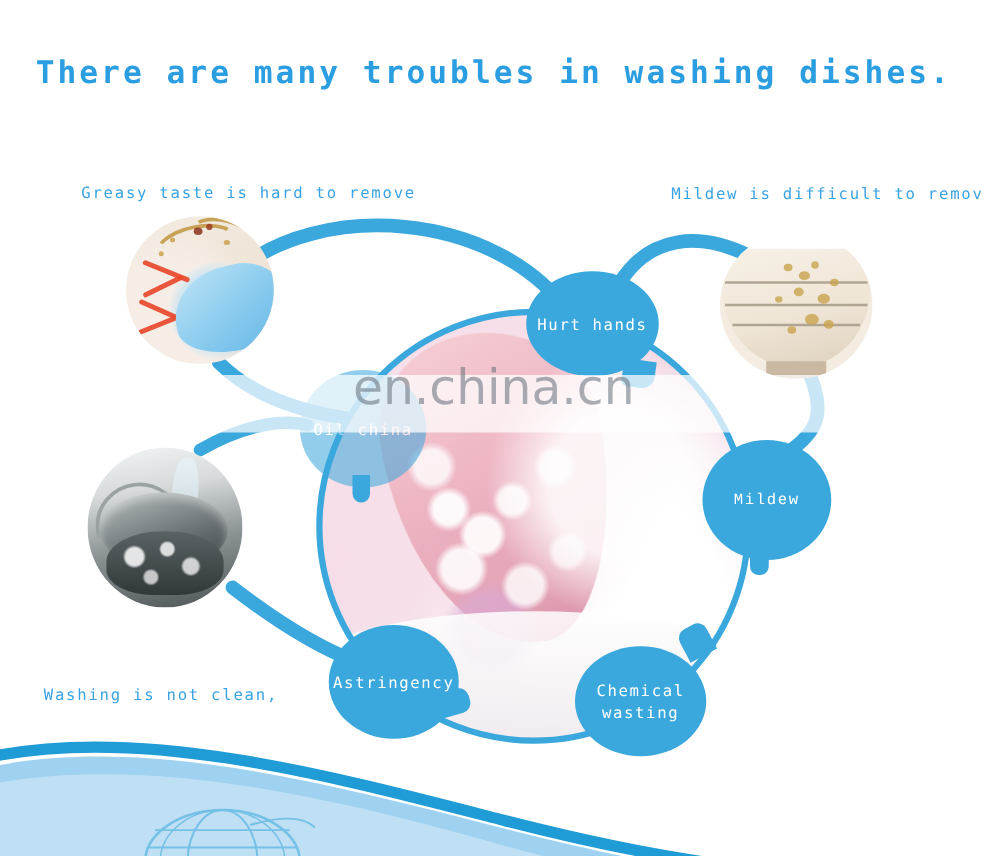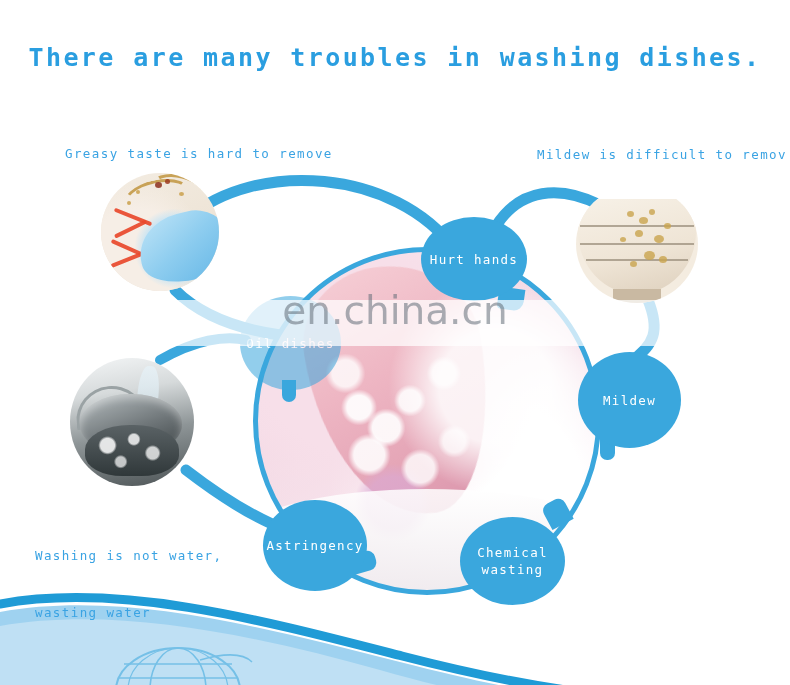--- a/index.html
+++ b/index.html
@@ -69,21 +69,21 @@
     font-family: "DejaVu Sans Mono", "Liberation Mono", monospace;
     box-sizing: border-box;
     padding: 0 4px;
     z-index: 6;
   }
   .bubble-faded {
     opacity: 0.55;
   }
 
   .b-hurt      { left: 421px; top: 217px; width: 106px; height: 84px; }
-  .b-mildew    { left: 578px; top: 352px; width: 103px; height: 96px; }
+  .b-mildew    { left: 562px; top: 352px; width: 103px; height: 96px; font-family: Liberation Mono, monospace; }
   .b-chem      { left: 460px; top: 517px; width: 105px; height: 88px; justify-content: center; }
   .b-astr      { left: 263px; top: 500px; width: 104px; height: 91px; }
   .b-oil       { left: 240px; top: 296px; width: 101px; height: 94px; }
 
   
   .tail {
     position: absolute;
     background: #3aa7dd;
     z-index: 5;
   }
@@ -341,22 +341,21 @@
     </g>
   </svg>
 
   <div class="title">There are many troubles in washing dishes.</div>
 
   <div class="caption cap-greasy">Greasy taste is hard to remove</div>
 
   <div class="caption cap-mildew">Mildew is difficult to remove</div>
 
   <div class="caption cap-washing">
-    <div>Washing is not water,</div>
-    <div>wasting water</div>
+    <div>Washing is not clean,</div>
   </div>
 
   <div class="photo ph-greasy">
     <div class="photo-inner">
       <div class="gp-base"></div>
       <div class="gp-smear" style="left:18%;top:6%;width:56%;height:30%;transform:rotate(-12deg);"></div>
       <div class="gp-smear" style="left:40%;top:2%;width:46%;height:26%;transform:rotate(14deg);"></div>
       <div class="gp-crumb" style="left:46%;top:8%;width:7px;height:6px;background:#8c2f1c;"></div>
       <div class="gp-crumb" style="left:54%;top:5%;width:5px;height:5px;background:#9c3a20;"></div>
       <div class="gp-crumb" style="left:30%;top:14%;width:4px;height:4px;"></div>
@@ -408,21 +407,21 @@
   </div>
   <div class="center-ring"></div>
 
   <div class="tail tail-hurt"></div>
   <div class="tail tail-mildew"></div>
   <div class="tail tail-chem"></div>
   <div class="tail tail-astr"></div>
   <div class="tail tail-oil"></div>
 
   <div class="bubble b-oil bubble-faded">
-    <span>Oil dishes</span>
+    <span>Oil china</span>
   </div>
 
   <div class="bubble b-hurt">
     <span>Hurt hands</span>
   </div>
 
   <div class="bubble b-mildew">
     <span>Mildew</span>
   </div>
 

